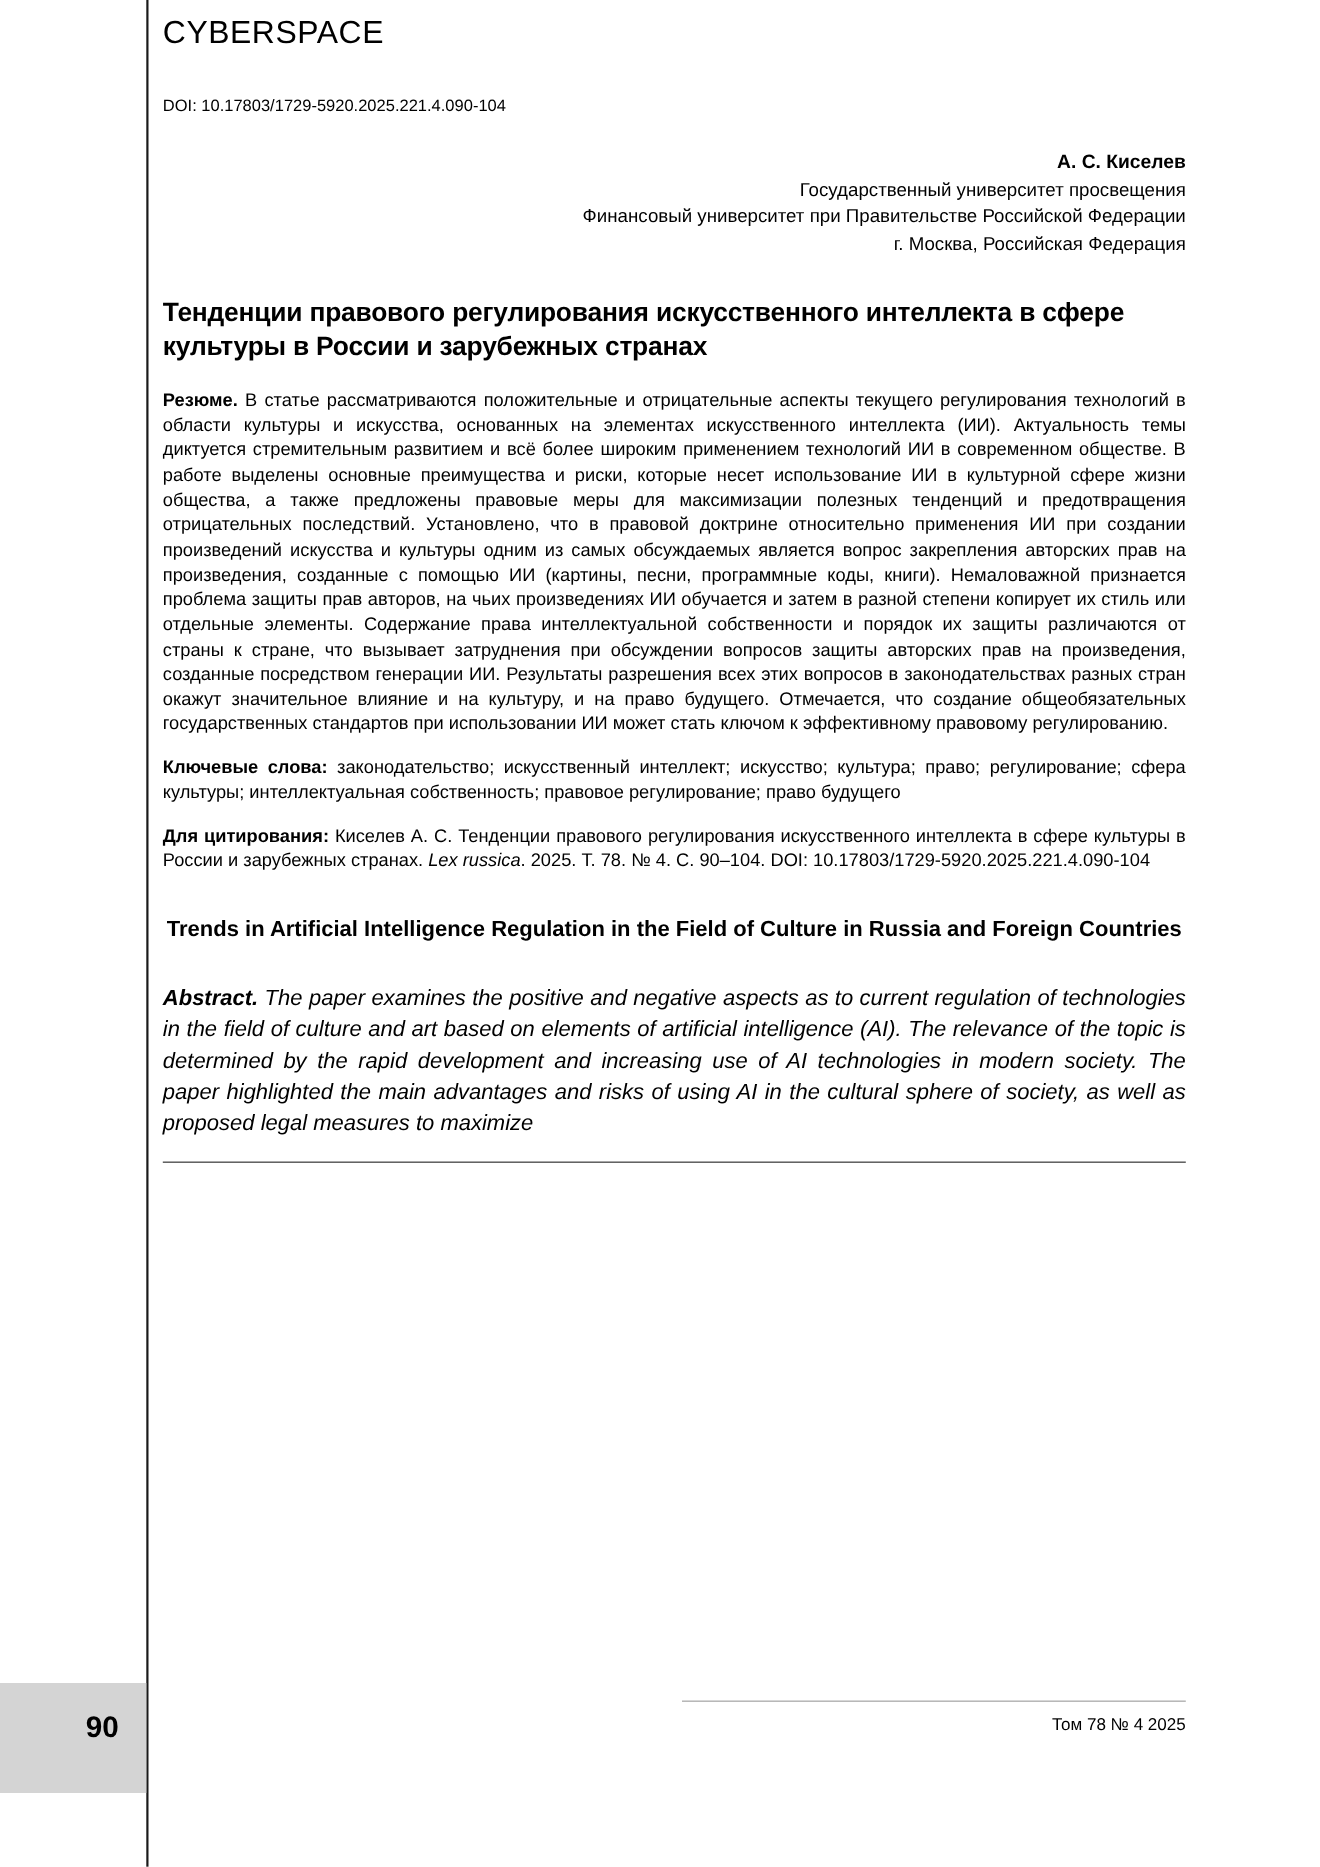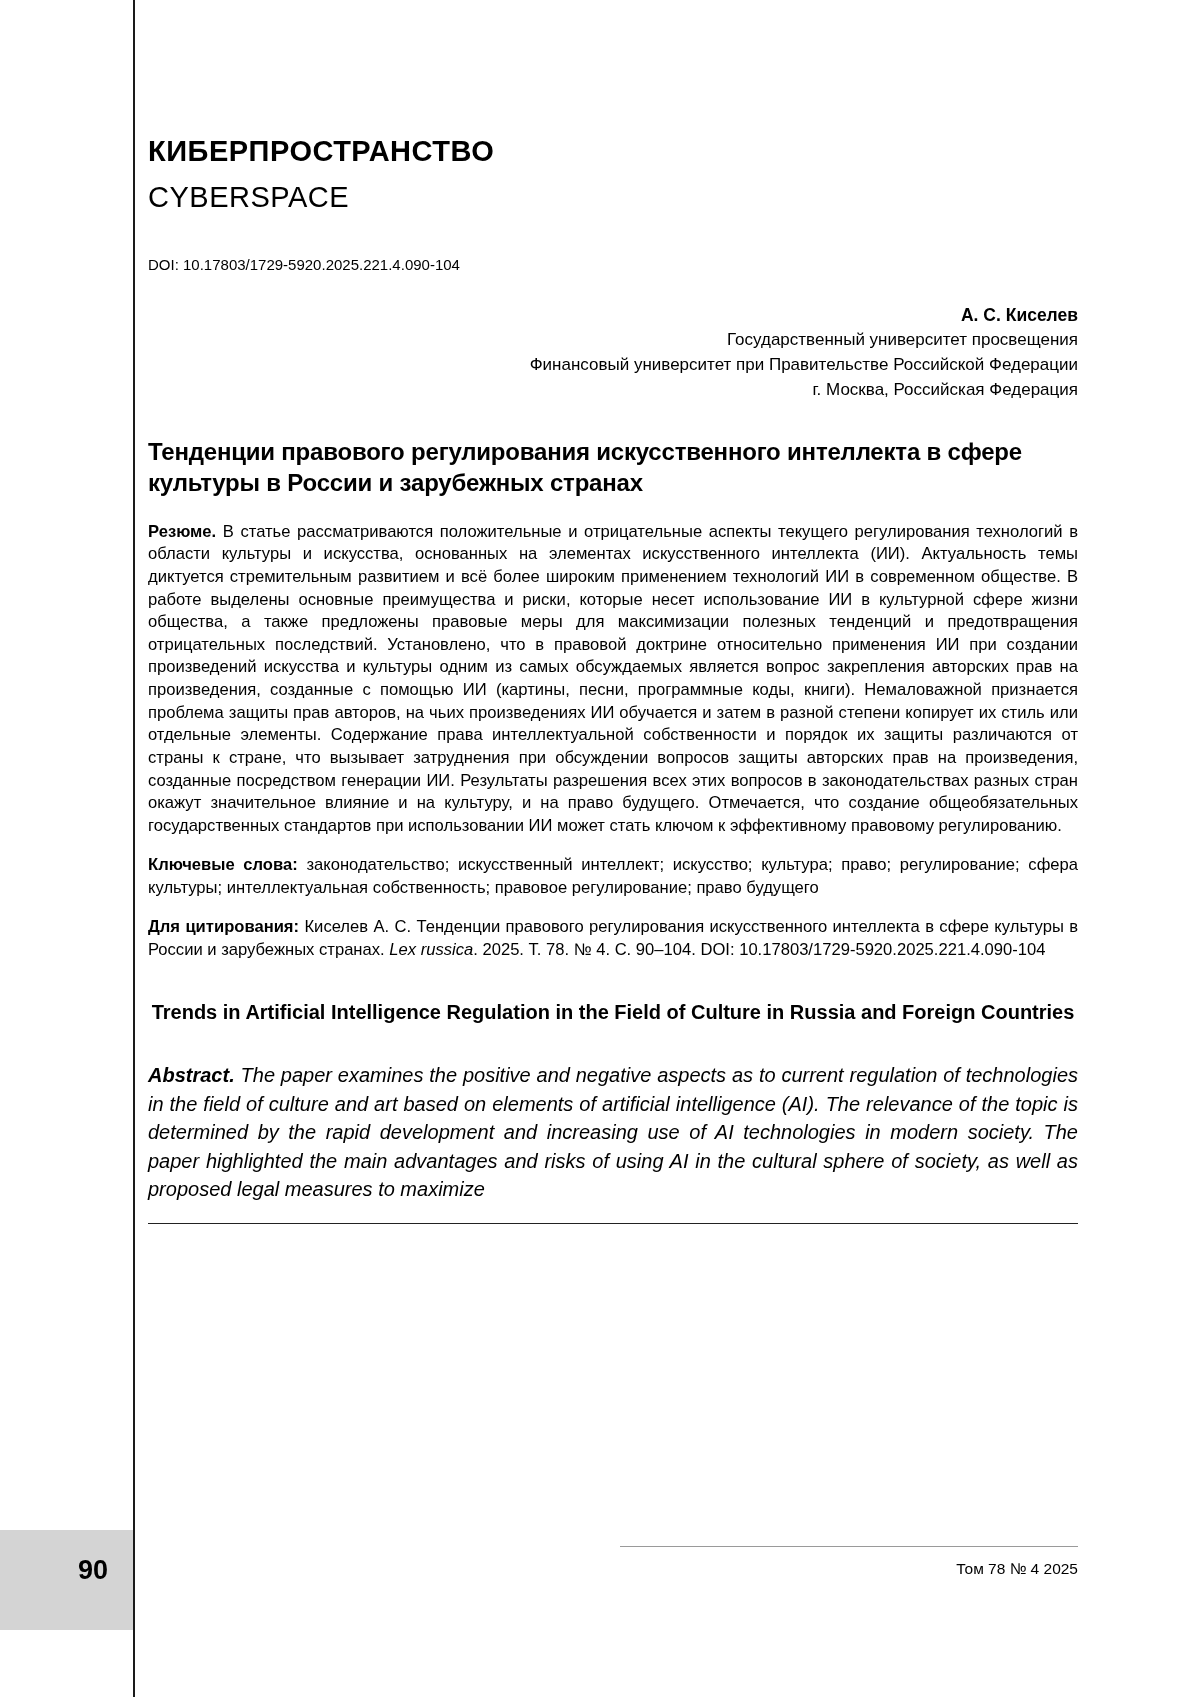--- a/index.html
+++ b/index.html
@@ -157,21 +157,20 @@
 </head>
 <body>
 
 <div class="page">
 
   <div class="left-rule"></div>
   <div class="footer-band"></div>
 
   <div class="content">
 
-    <div class="journal-title">КИБЕРПРОСТРАНСТВО</div>
     <div class="journal-title-en">CYBERSPACE</div>
 
     <div class="doi-line">DOI: 10.17803/1729-5920.2025.221.4.090-104</div>
 
     <div class="author-block">
       <div class="author-name">А. С. Киселев</div>
       <div>Государственный университет просвещения</div>
       <div>Финансовый университет при Правительстве Российской Федерации</div>
       <div>г. Москва, Российская Федерация</div>
     </div>

